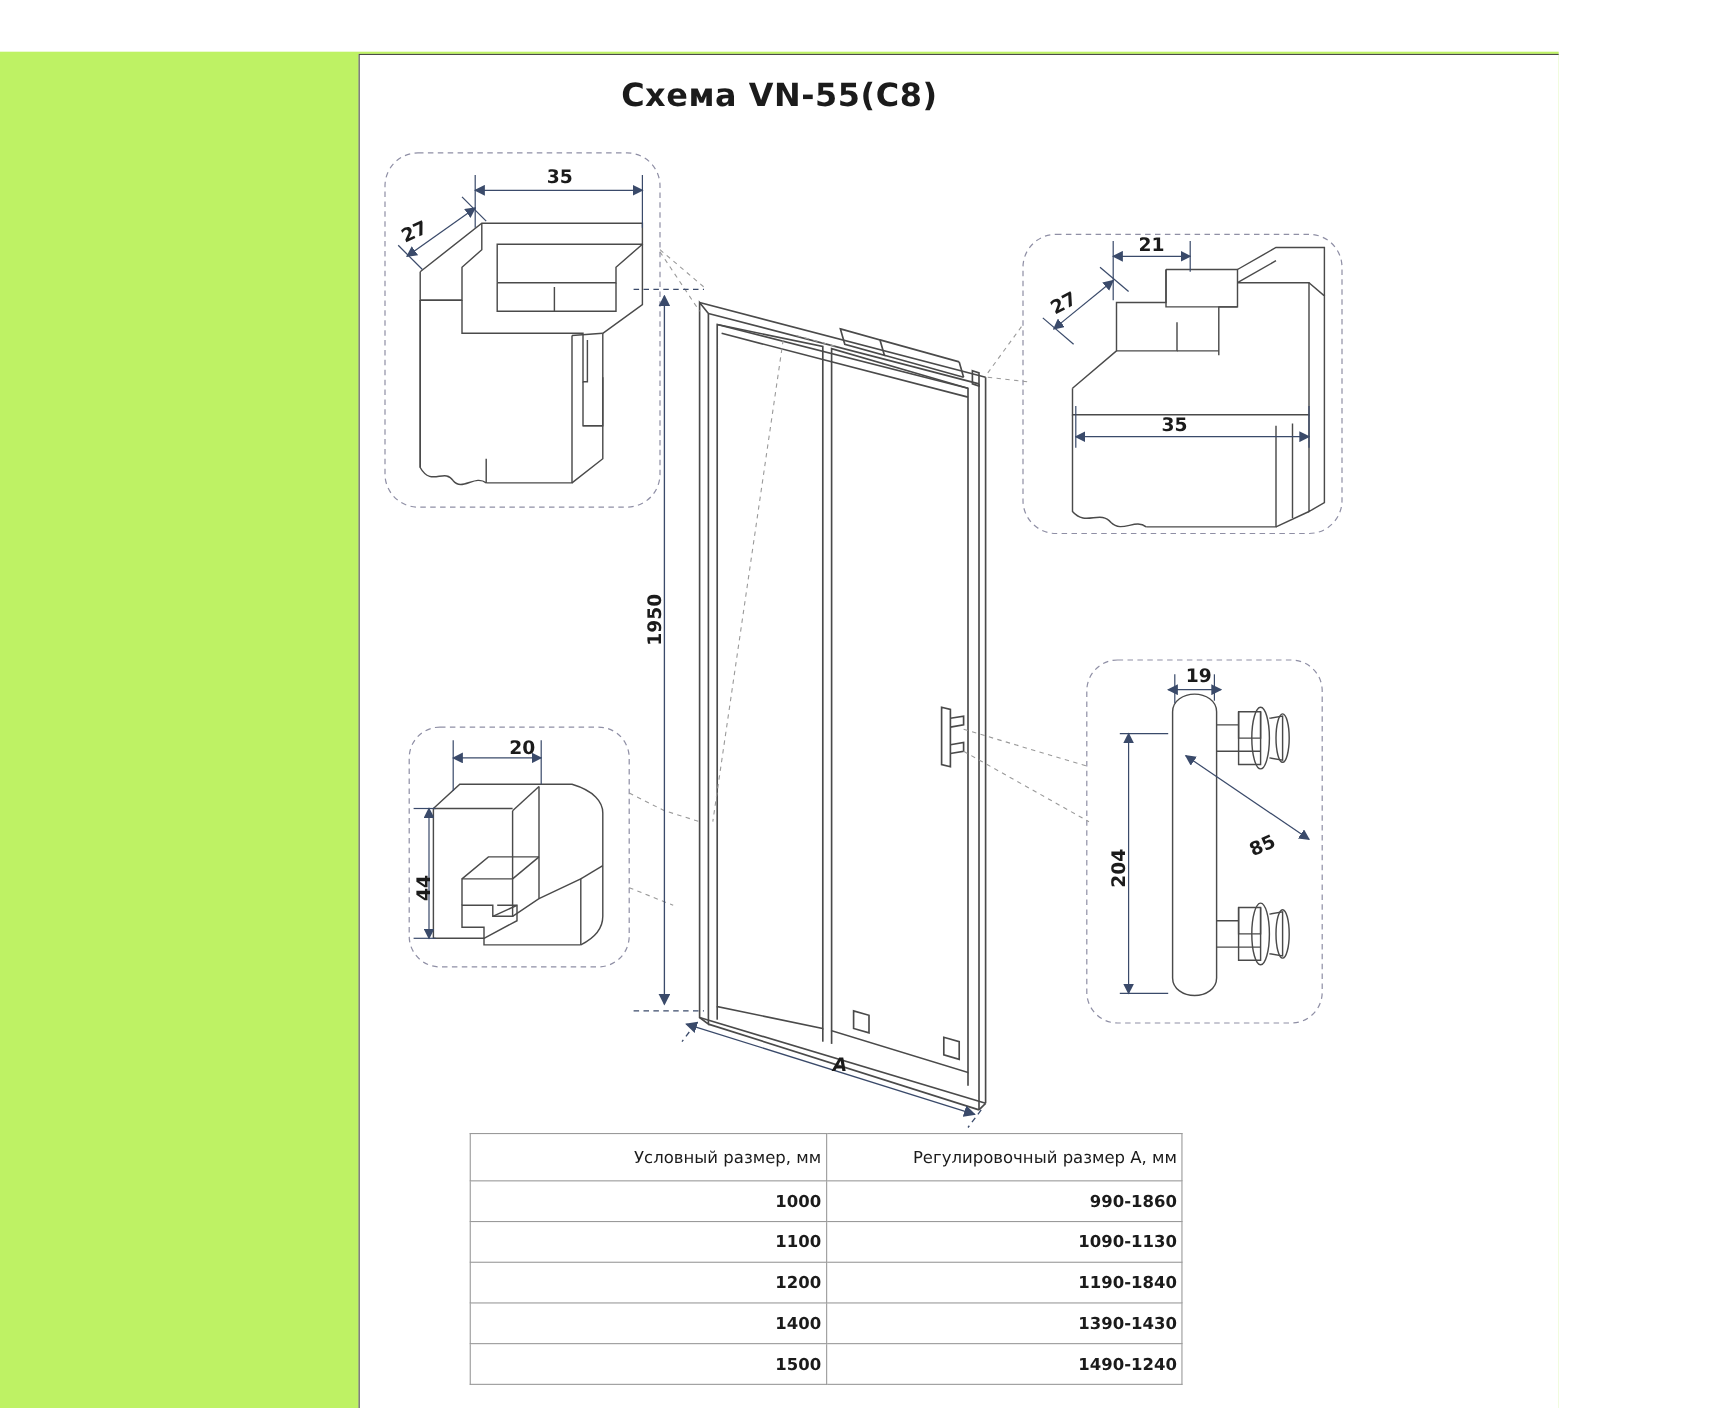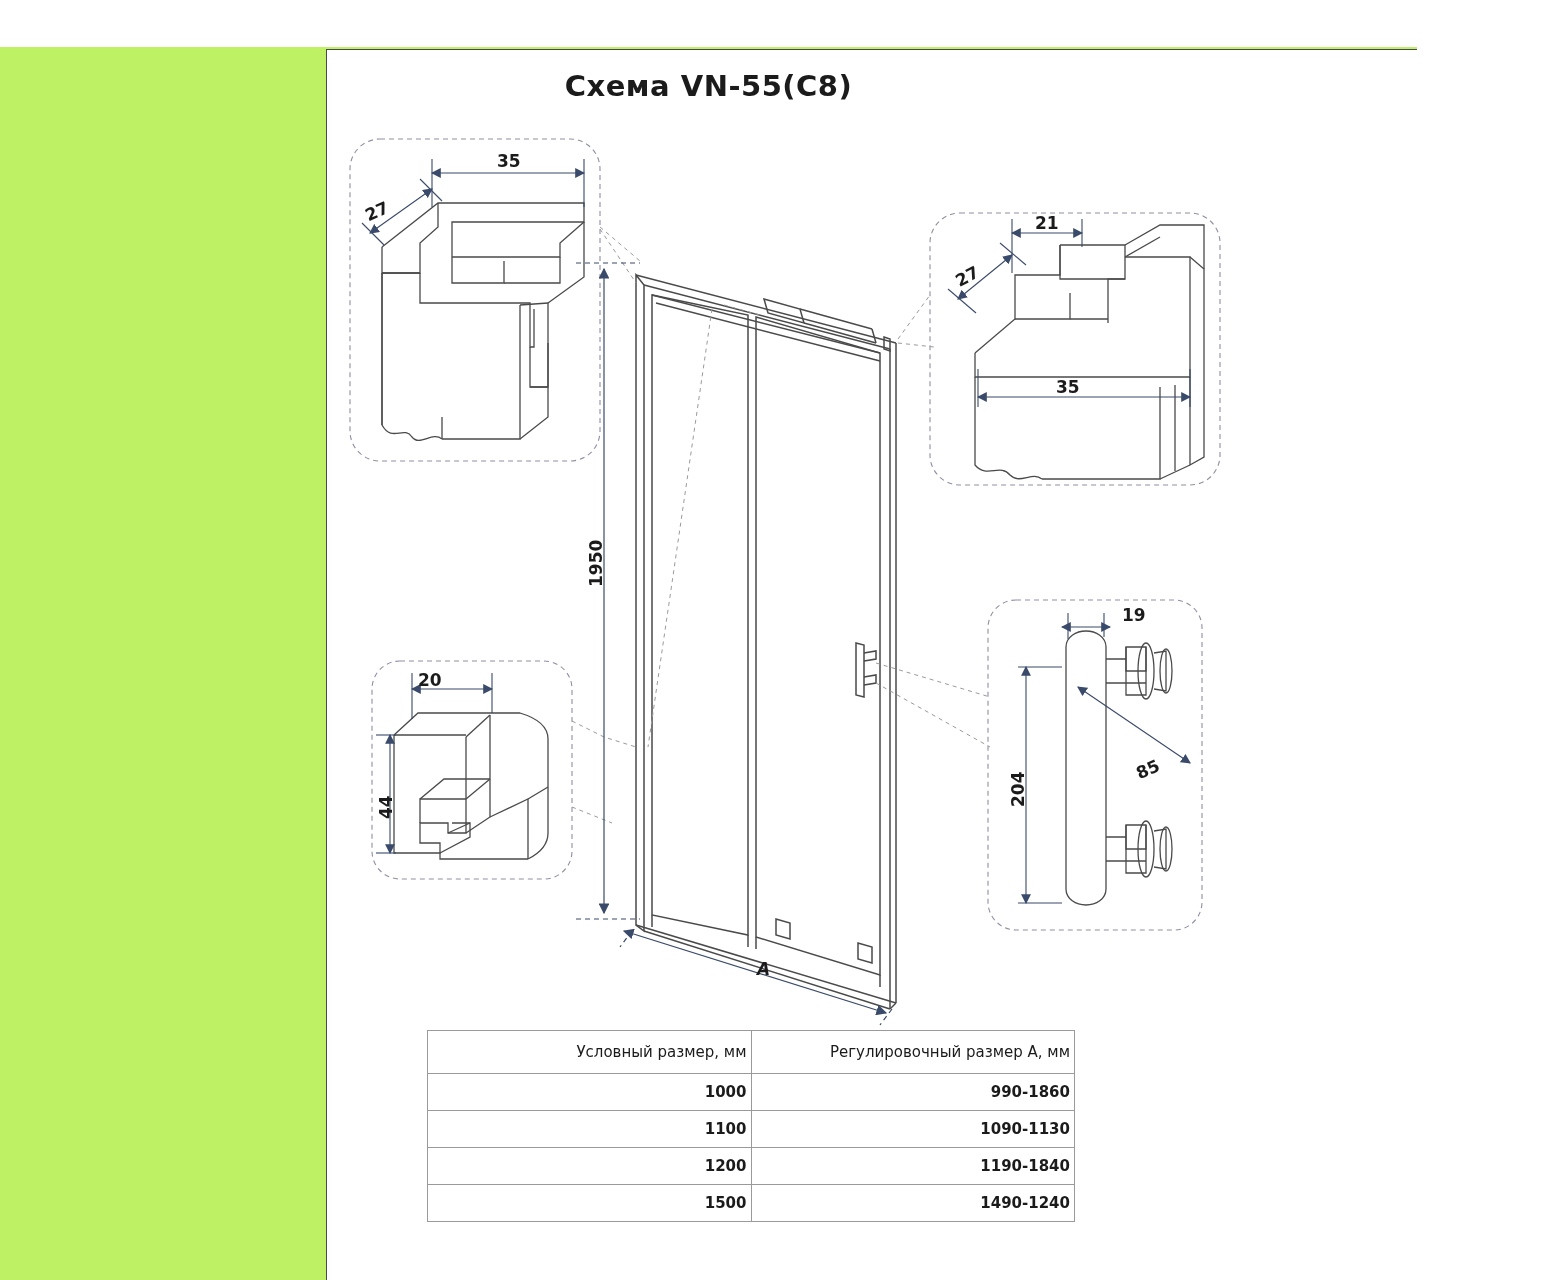--- a/index.html
+++ b/index.html
@@ -301,24 +301,24 @@
     </g>
   </svg>
 
   <div class="dim-text" style="left:497px; top:104px;">35</div>
   <div class="dim-text rot-a" style="left:362px; top:160px;">27</div>
 
   <div class="dim-text" style="left:1035px; top:166px;">21</div>
   <div class="dim-text rot-b" style="left:952px; top:226px;">27</div>
   <div class="dim-text" style="left:1056px; top:330px;">35</div>
 
-  <div class="dim-text" style="left:418px; top:623px;">20</div>
+  <div class="dim-text" style="left:463px; top:623px;">20</div>
   <div class="dim-text rot90" style="left:376px; top:772px;">44</div>
 
-  <div class="dim-text" style="left:1122px; top:558px;">19</div>
+  <div class="dim-text" style="left:1078px; top:558px;">19</div>
   <div class="dim-text rot90" style="left:1008px; top:760px;">204</div>
   <div class="dim-text rot-a" style="left:1133px; top:718px;">85</div>
 
   <div class="dim-text rot90" style="left:586px; top:540px;">1950</div>
   <div class="dim-text italic" style="left:757px; top:912px;">A</div>
 
   <table id="spec-table">
     <colgroup>
         <col class="c1">
         <col class="c2">
@@ -336,19 +336,23 @@
       </tr>
       <tr>
         <td>1100</td>
         <td>1090-1130</td>
       </tr>
       <tr>
         <td>1200</td>
         <td>1190-1840</td>
       </tr>
       <tr>
+        <td>1400</td>
+        <td>1390-1430</td>
+      </tr>
+      <tr>
         <td>1500</td>
         <td>1490-1240</td>
       </tr>
     </tbody>
   </table>
 
 </div>
 
 </body></html>

